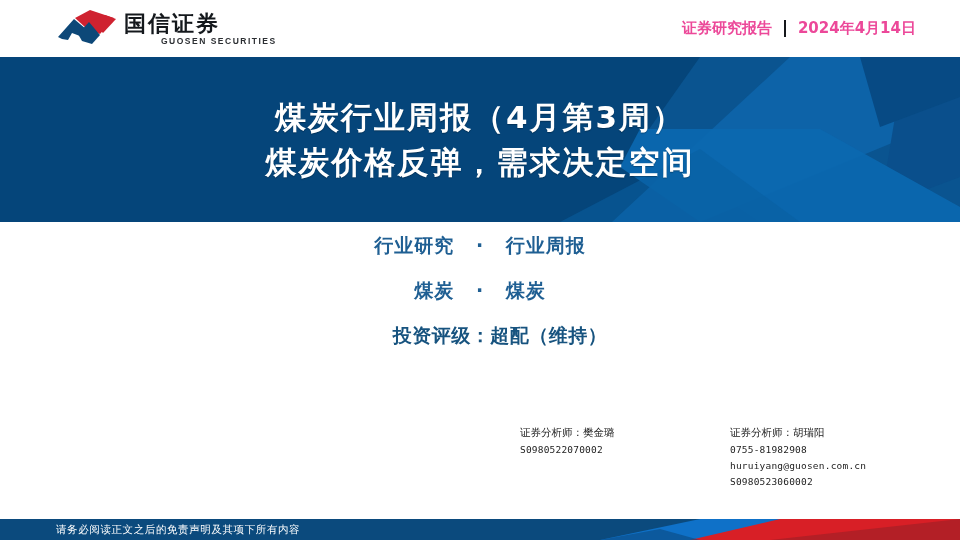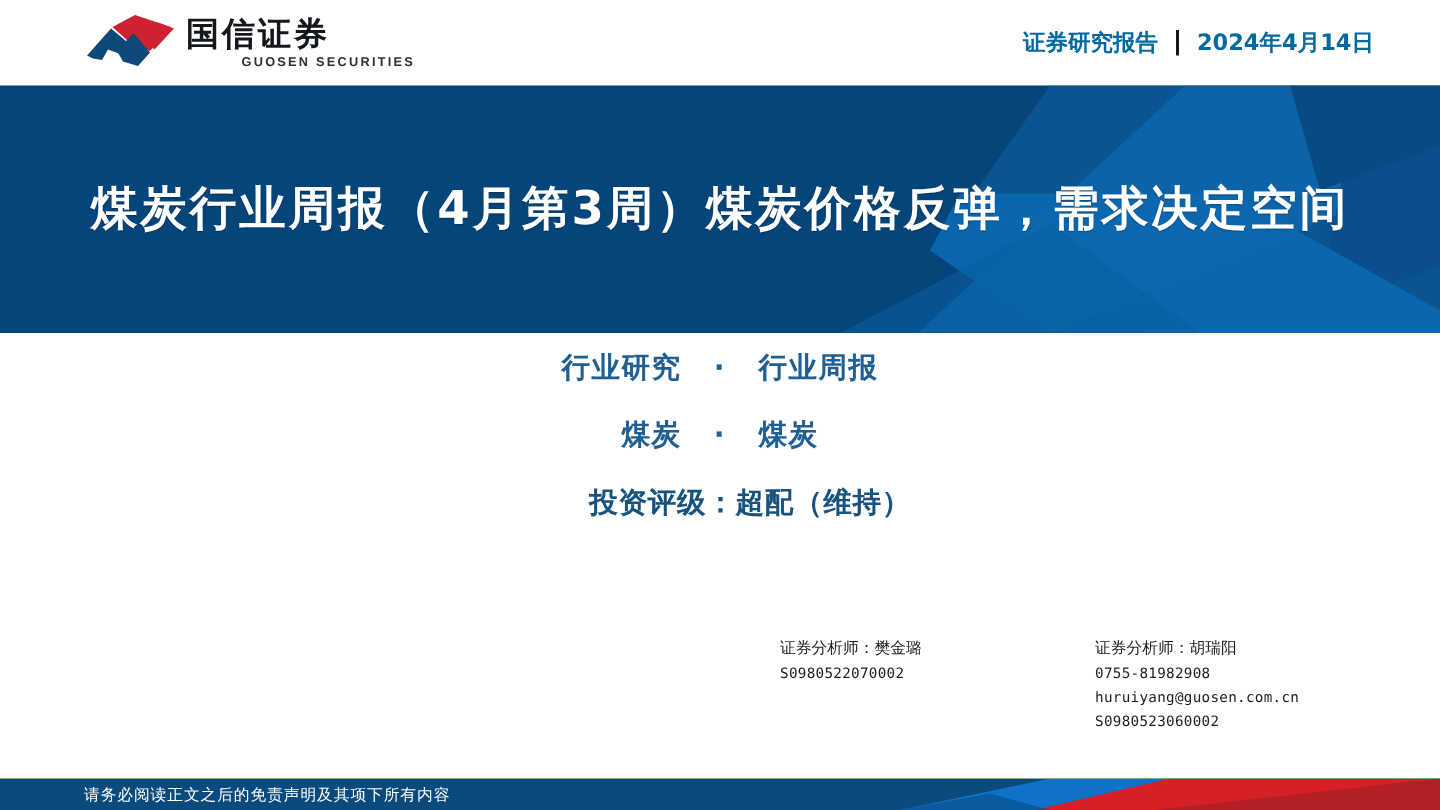--- a/index.html
+++ b/index.html
@@ -65,21 +65,21 @@
     line-height: 1;
     padding-left: 37px;
   }
   .header-right {
     margin-right: 44px;
     display: flex;
     align-items: center;
     font-family: "DejaVu Sans", sans-serif;
     font-size: 15px;
     font-weight: 700;
-    color: #0369a1;
+    color: #ec4899;
     white-space: nowrap;
   }
   .header-right .sep {
     display: inline-block;
     width: 2px;
     height: 17px;
     background: #15181b;
     margin: 0 12px;
   }
 
@@ -90,21 +90,21 @@
     width: 960px; height: 165px;
     background: #05457a;
     overflow: hidden;
   }
   .hero-deco { position: absolute; inset: 0; }
   .hero-title {
     position: absolute;
     left: 0; top: 0;
     width: 960px; height: 165px;
     display: flex;
-    flex-direction: row;
+    flex-direction: column;
     align-items: center;
     justify-content: center;
     z-index: 3;
   }
   .hero-line {
     font-family: "DejaVu Sans", sans-serif;
     font-size: 31px;
     font-weight: 700;
     color: #ffffff;
     letter-spacing: 2px;
@@ -161,21 +161,21 @@
     font-family: "DejaVu Sans Mono", monospace;
     font-size: 9.5px;
     letter-spacing: 0.2px;
   }
 
   
   .footer {
     position: absolute;
     left: 0; top: 519px;
     width: 960px; height: 21px;
-    background: #4d7c0f;
+    background: #0f766e;
     overflow: hidden;
   }
   .footer-deco { position: absolute; inset: 0; }
   .footer-text {
     position: absolute;
     left: 56px; top: 0;
     height: 21px;
     display: flex;
     align-items: center;
     font-family: "DejaVu Sans", sans-serif;

